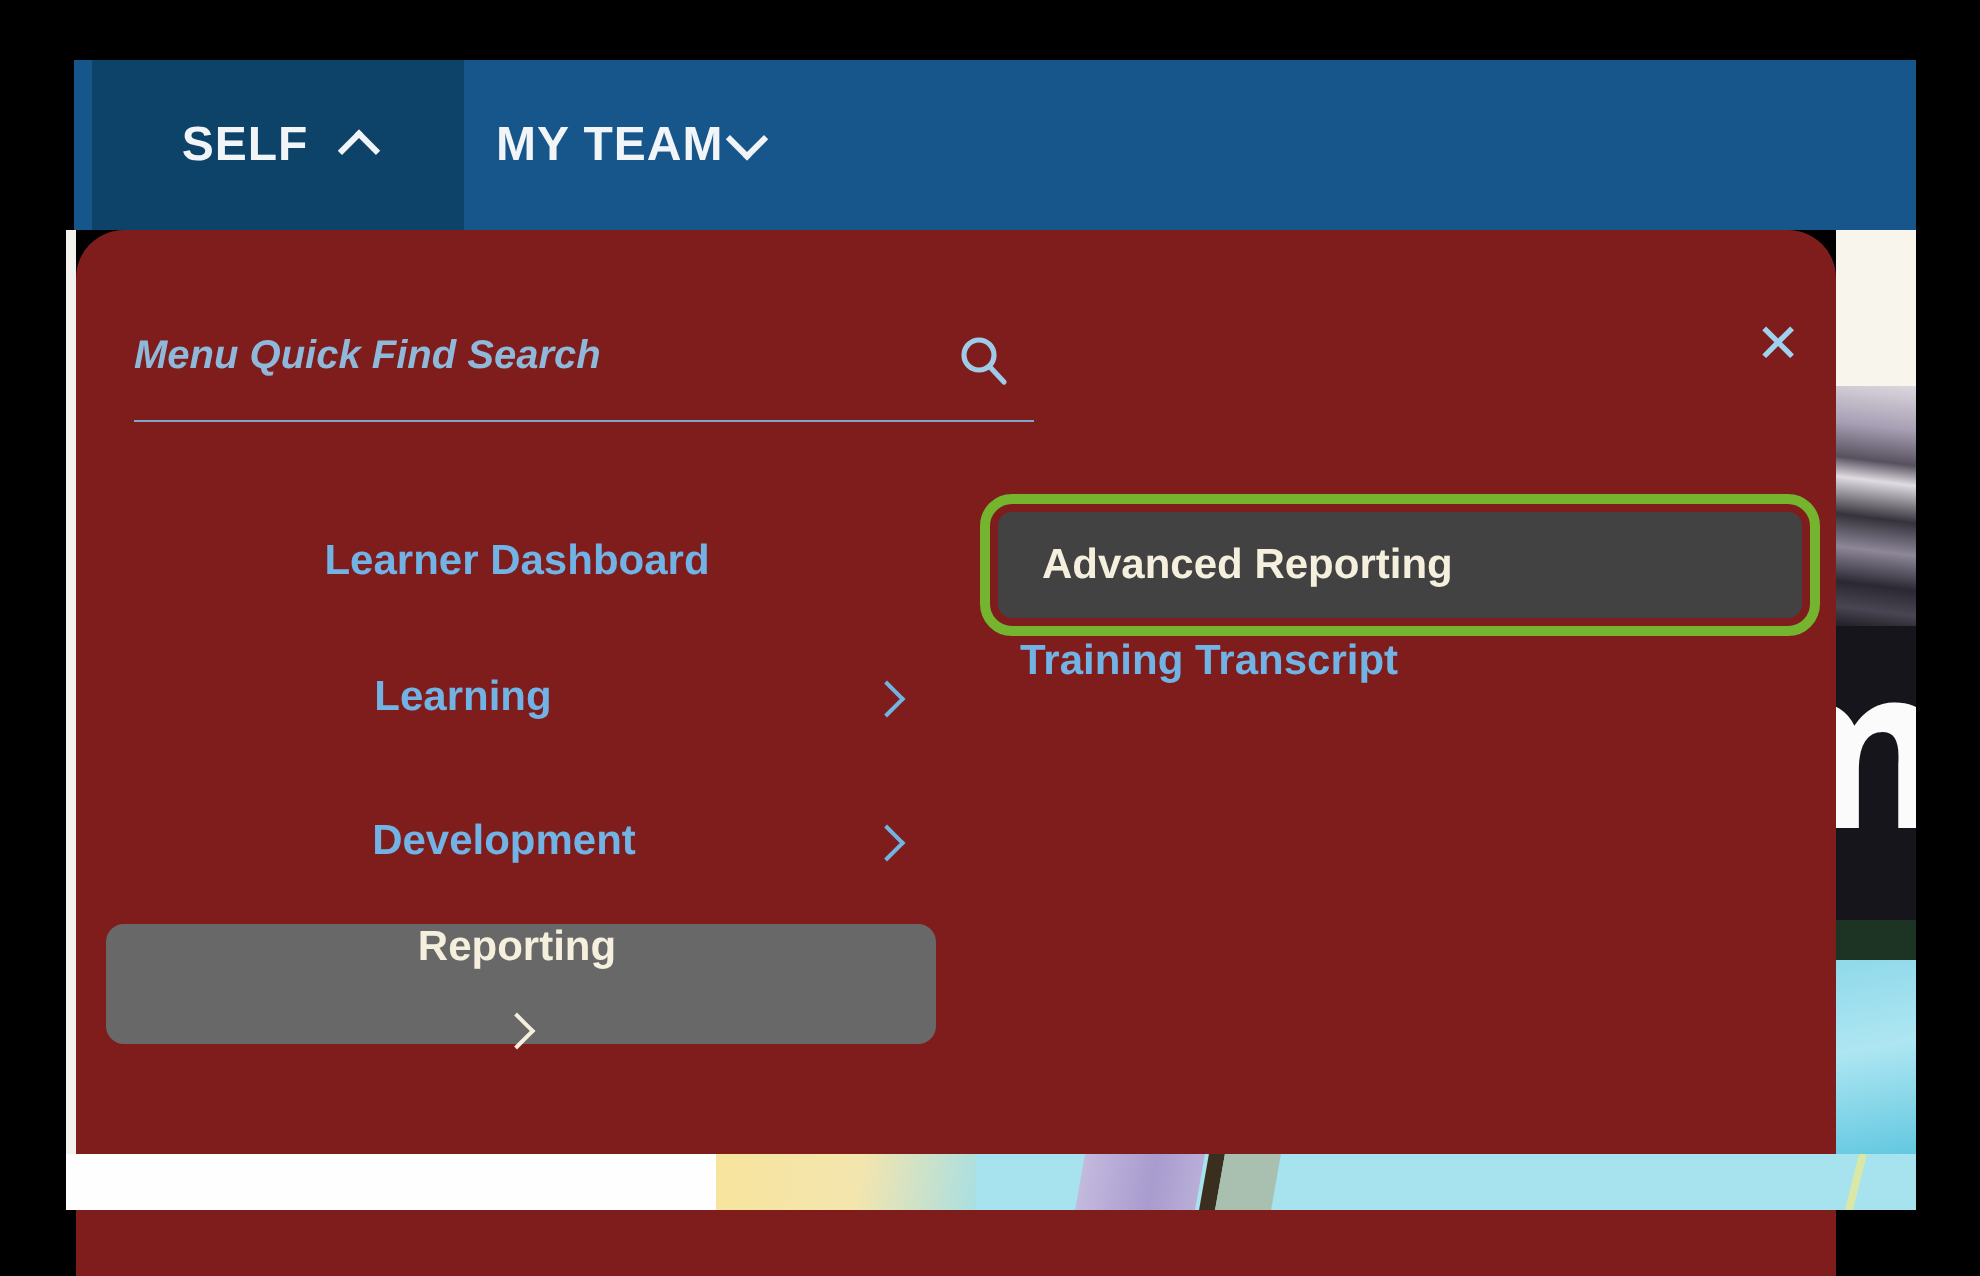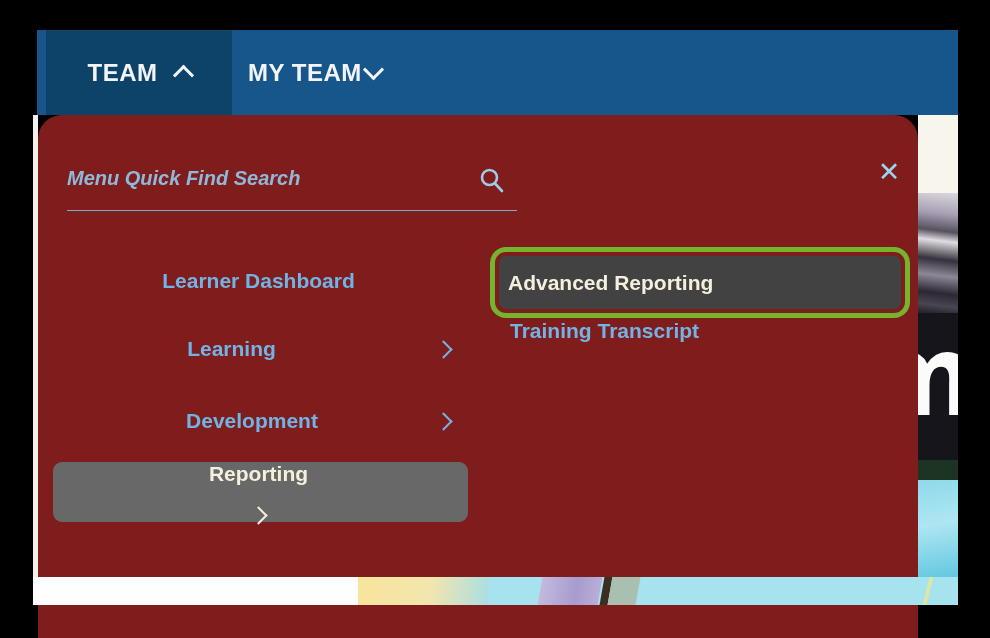--- a/index.html
+++ b/index.html
@@ -61,21 +61,21 @@
   .row-dev{top:277px;}
   .row-rep{top:347px;flex-direction:column;}
 
   
   .green-box{
     position:absolute;left:452px;top:132px;width:420px;height:71px;
     border:5px solid #74b42e;border-radius:16px;box-sizing:border-box;padding:4px;
   }
   .adv-item{
     width:100%;height:100%;background:#424242;border-radius:7px;
-    display:flex;align-items:center;box-sizing:border-box;padding-left:9px;
+    display:flex;align-items:center;box-sizing:border-box;padding-left:22px;
     color:#f5efdd;font-size:21px;font-weight:700;cursor:pointer;
   }
   .tt-row{
     position:absolute;left:472px;top:192px;width:400px;height:48px;
     display:flex;align-items:center;color:#72b3e6;font-size:21px;font-weight:700;cursor:pointer;
   }
 
   
   .right-strip{position:absolute;left:885px;top:85px;width:40px;height:462px;overflow:hidden;}
   .ph-cream{position:absolute;left:0;top:0;width:40px;height:78px;background:#f7f5ec;}
@@ -101,21 +101,21 @@
   .bt-sage{position:absolute;left:122px;top:-4px;width:28px;height:36px;background:#a9c0b1;transform:skewX(-10deg);}
   .bt-lime{position:absolute;left:438px;top:-4px;width:4px;height:36px;background:#d9e8a4;transform:skewX(-14deg);}
 </style>
 </head>
 <body>
 
 <div class="viewport">
 
   <div class="navbar">
     <div class="nav-tab self">
-      <span>TEAM</span>
+      <span>SELF</span>
       <span class="chev up"></span>
     </div>
     <div class="nav-tab myteam">
       <span>MY TEAM</span>
       <span class="chev down"></span>
     </div>
   </div>
 
   <div class="left-strip"></div>
 

